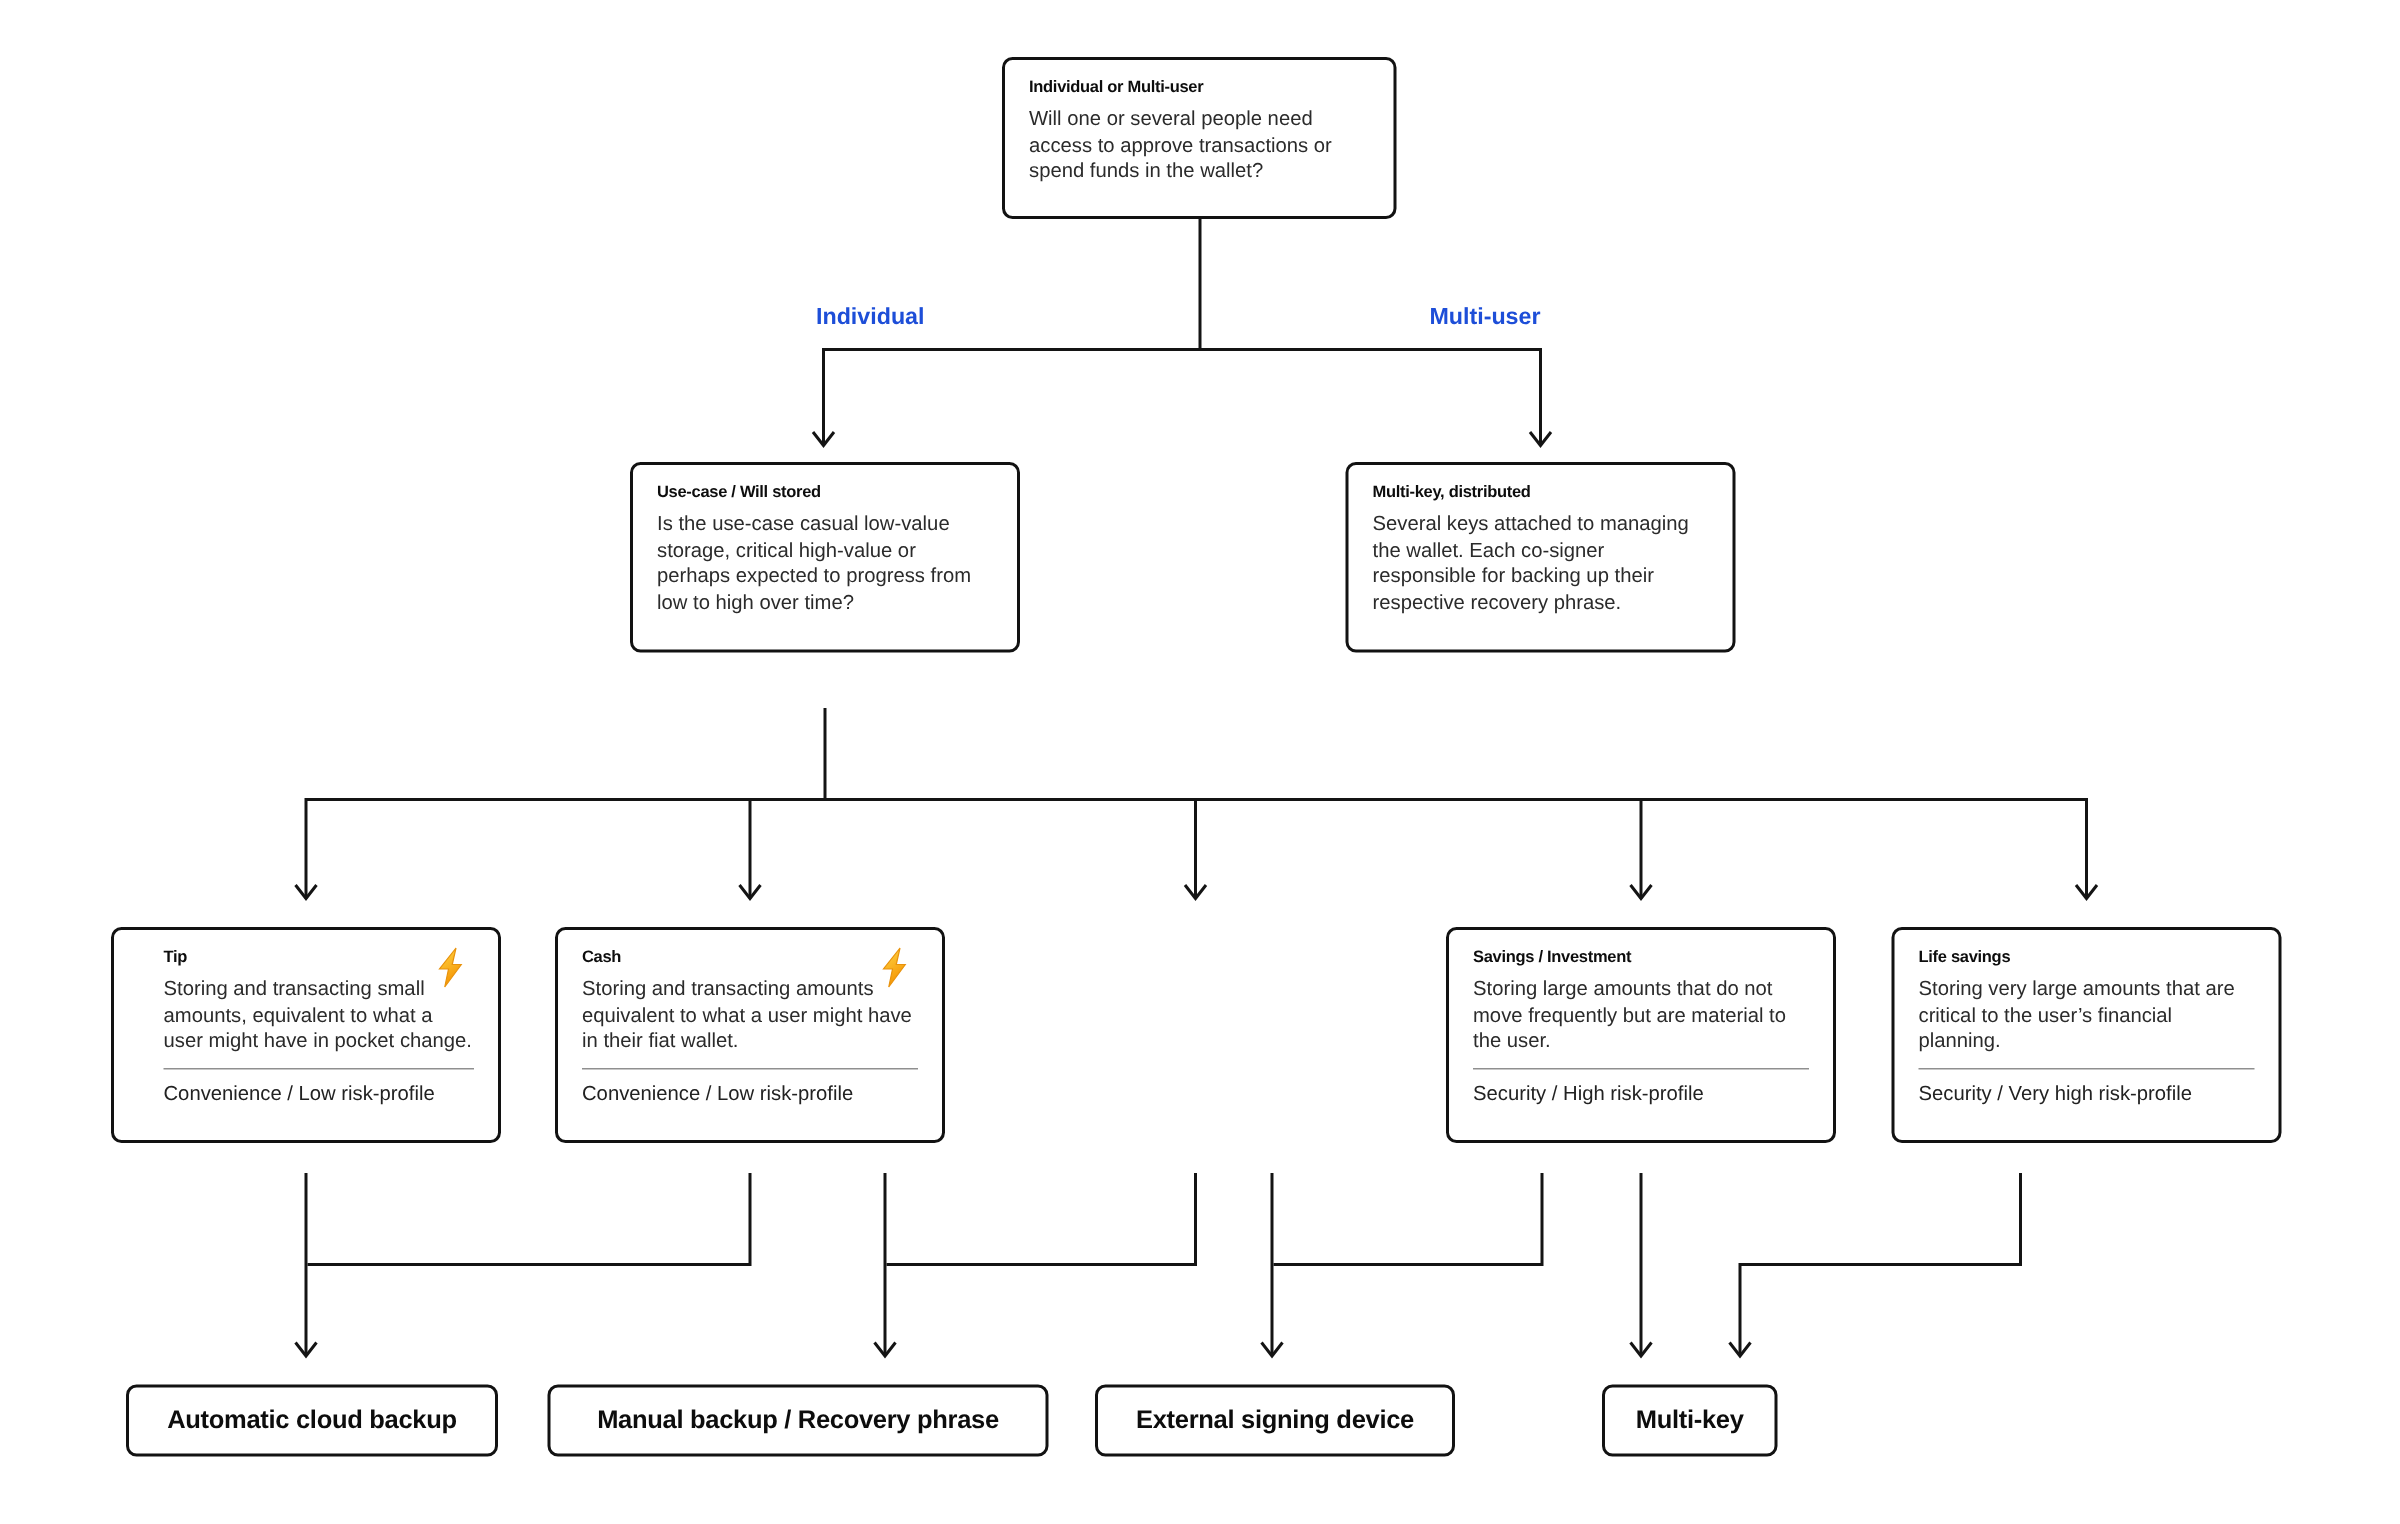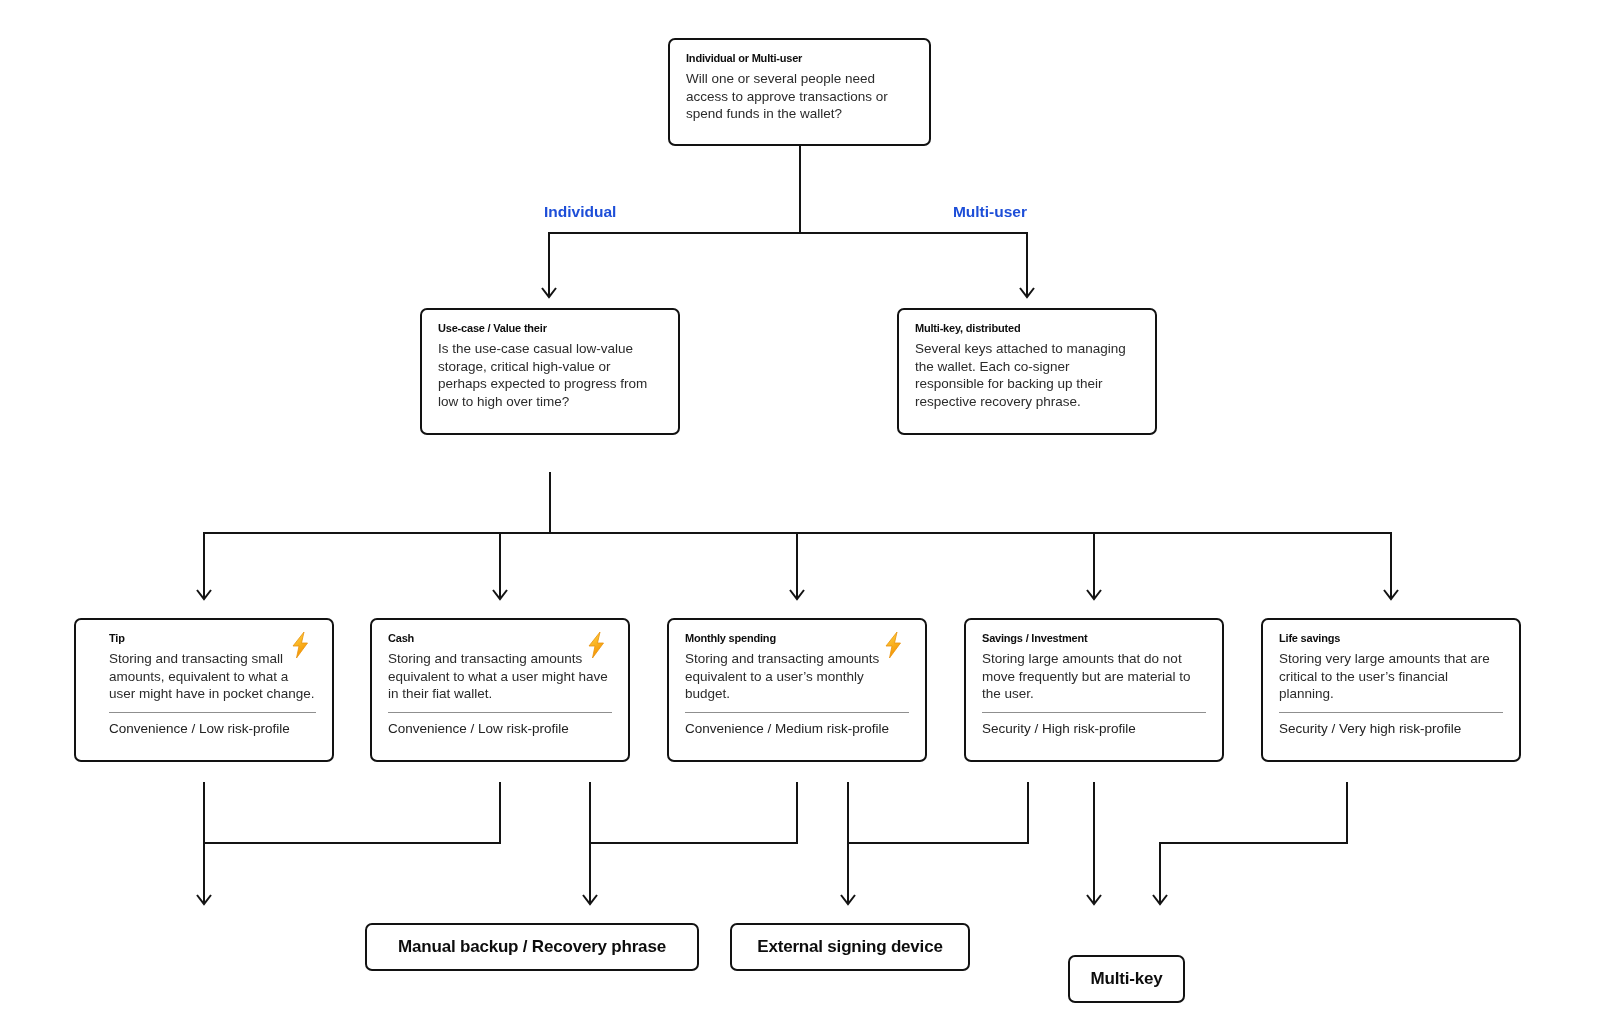--- a/index.html
+++ b/index.html
@@ -86,21 +86,21 @@
   #card-tip      { left: 74px; padding-left: 33px; }
   #card-cash     { left: 370px; }
   #card-monthly  { left: 667px; }
   #card-savings  { left: 964px; }
   #card-life     { left: 1261px; }
   #label-individual { left: 544px; }
   #label-multiuser  { left: 900px; width: 127px; text-align: right; }
   #outcome-cloud    { left: 84px;  width: 248px; }
   #outcome-manual   { left: 365px; width: 334px; }
   #outcome-external { left: 730px; width: 240px; }
-  #outcome-multikey { left: 1068px; width: 117px; margin-top: 32px; }
+  #outcome-multikey { left: 1068px; width: 117px; }
 </style>
 </head>
 <body>
 
 <div class="canvas">
 
   <svg class="lines" viewBox="0 0 1600 1016" xmlns="http://www.w3.org/2000/svg">
     <defs>
       <marker id="arrow" markerUnits="userSpaceOnUse" markerWidth="18" markerHeight="18" refX="10" refY="8" orient="auto">
         <path d="M1 1 L10 8 L1 15" fill="none" stroke="#141414" stroke-width="2"></path>
@@ -138,21 +138,21 @@
 
   <div class="node card" id="root-box">
     <div class="title">Individual or Multi-user</div>
     <div class="desc">Will one or several people need access to approve transactions or spend funds in the wallet?</div>
   </div>
 
   <div class="branch-label" id="label-individual">Individual</div>
   <div class="branch-label" id="label-multiuser">Multi-user</div>
 
   <div class="node card" id="usecase-box">
-    <div class="title">Use-case / Value their</div>
+    <div class="title">Use-case / Will stored</div>
     <div class="desc">Is the use-case casual low-value storage, critical high-value or perhaps expected to progress from low to high over time?</div>
   </div>
   <div class="node card" id="multikey-distributed-box">
     <div class="title">Multi-key, distributed</div>
     <div class="desc">Several keys attached to managing the wallet. Each co-signer responsible for backing up their respective recovery phrase.</div>
   </div>
 
   <div class="node card usecase-card" id="card-tip">
     <div class="title">Tip</div>
     <span class="bolt">
@@ -170,43 +170,33 @@
     <span class="bolt">
       <svg width="20" height="28" viewBox="0 0 20 28">
           <path d="M14 1 L3 15 H9 L6.5 27 L17.5 12 H11.5 Z" fill="url(#boltGrad)" stroke="#E8920C" stroke-width="0.8"></path>
         </svg>
     </span>
     <div class="desc">Storing and transacting amounts equivalent to what a user might have in their fiat wallet.</div>
     <div class="divider"></div>
     <div class="profile">Convenience / Low risk-profile</div>
   </div>
 
-  <div class="node card usecase-card" id="card-monthly">
-    <div class="title">Monthly spending</div>
-    <span class="bolt">
-      <svg width="20" height="28" viewBox="0 0 20 28">
-          <path d="M14 1 L3 15 H9 L6.5 27 L17.5 12 H11.5 Z" fill="url(#boltGrad)" stroke="#E8920C" stroke-width="0.8"></path>
-        </svg>
-    </span>
-    <div class="desc">Storing and transacting amounts equivalent to a user’s monthly budget.</div>
-    <div class="divider"></div>
-    <div class="profile">Convenience / Medium risk-profile</div>
-  </div>
 
   <div class="node card usecase-card" id="card-savings">
     <div class="title">Savings / Investment</div>
     <div class="desc">Storing large amounts that do not move frequently but are material to the user.</div>
     <div class="divider"></div>
     <div class="profile">Security / High risk-profile</div>
   </div>
 
   <div class="node card usecase-card" id="card-life">
     <div class="title">Life savings</div>
     <div class="desc">Storing very large amounts that are critical to the user’s financial planning.</div>
     <div class="divider"></div>
     <div class="profile">Security / Very high risk-profile</div>
   </div>
 
+  <div class="outcome" id="outcome-cloud">Automatic cloud backup</div>
   <div class="outcome" id="outcome-manual">Manual backup / Recovery phrase</div>
   <div class="outcome" id="outcome-external">External signing device</div>
   <div class="outcome" id="outcome-multikey">Multi-key</div>
 
 </div>
 
 </body></html>

